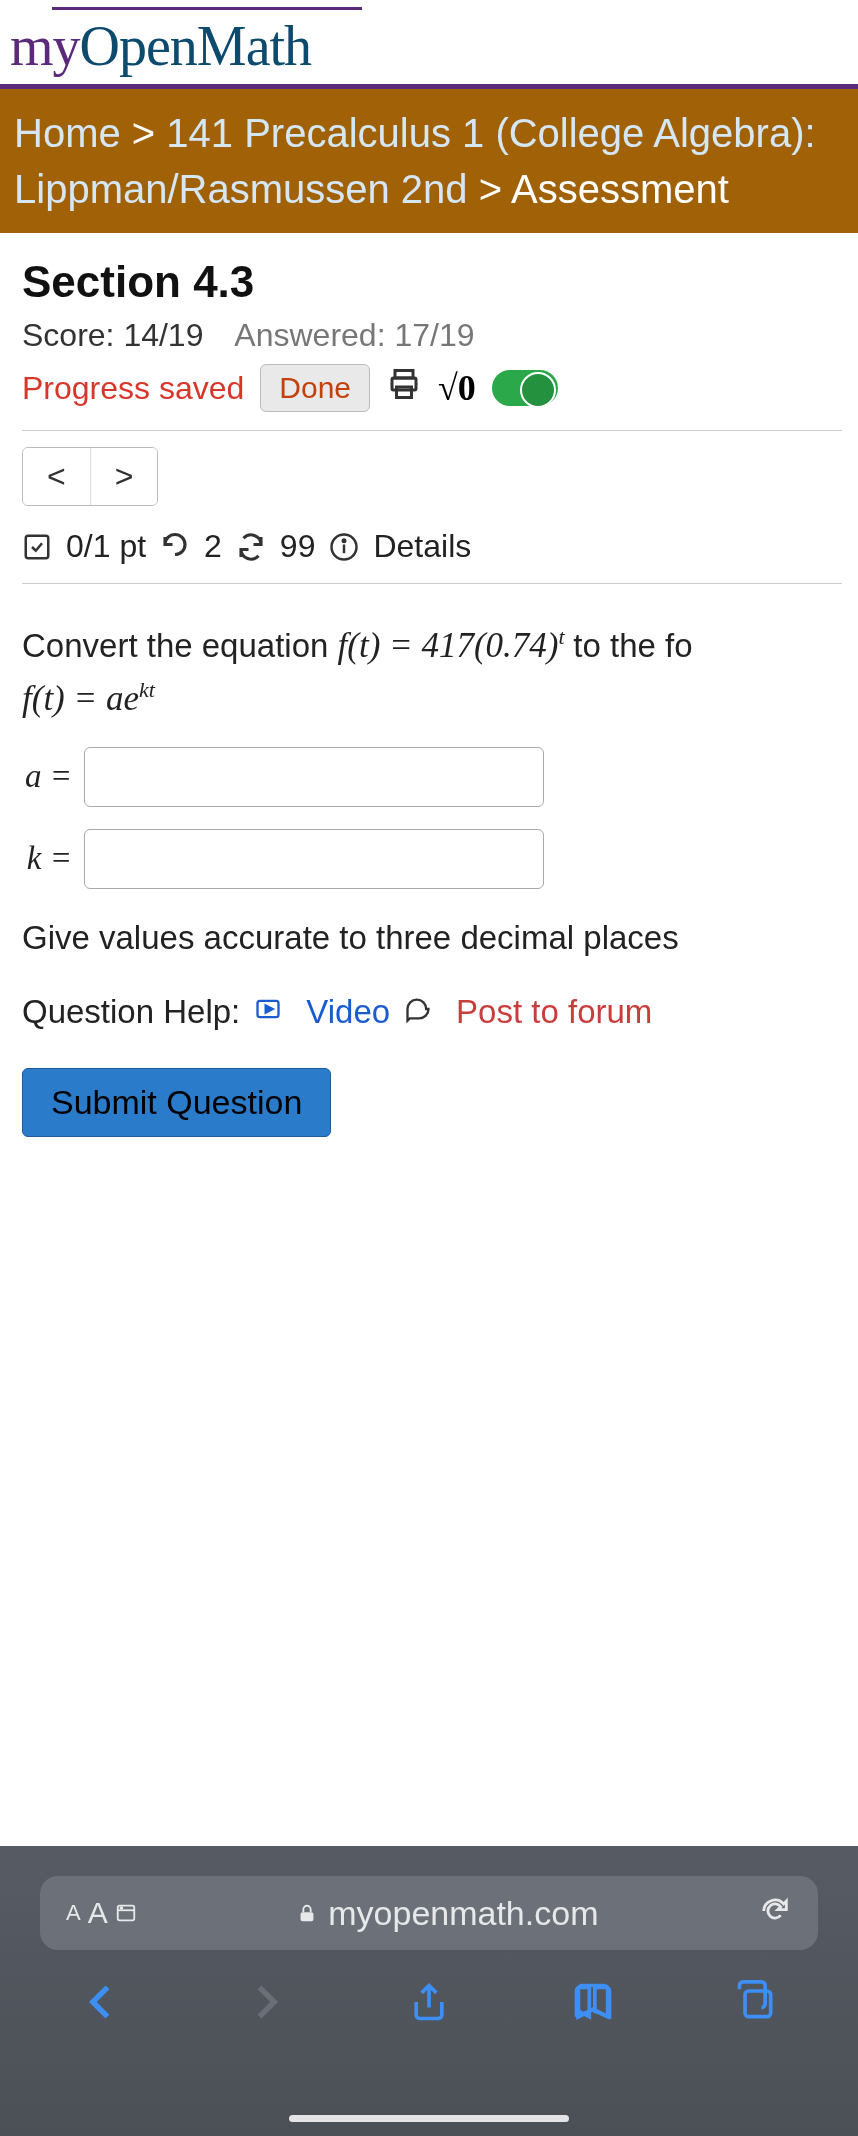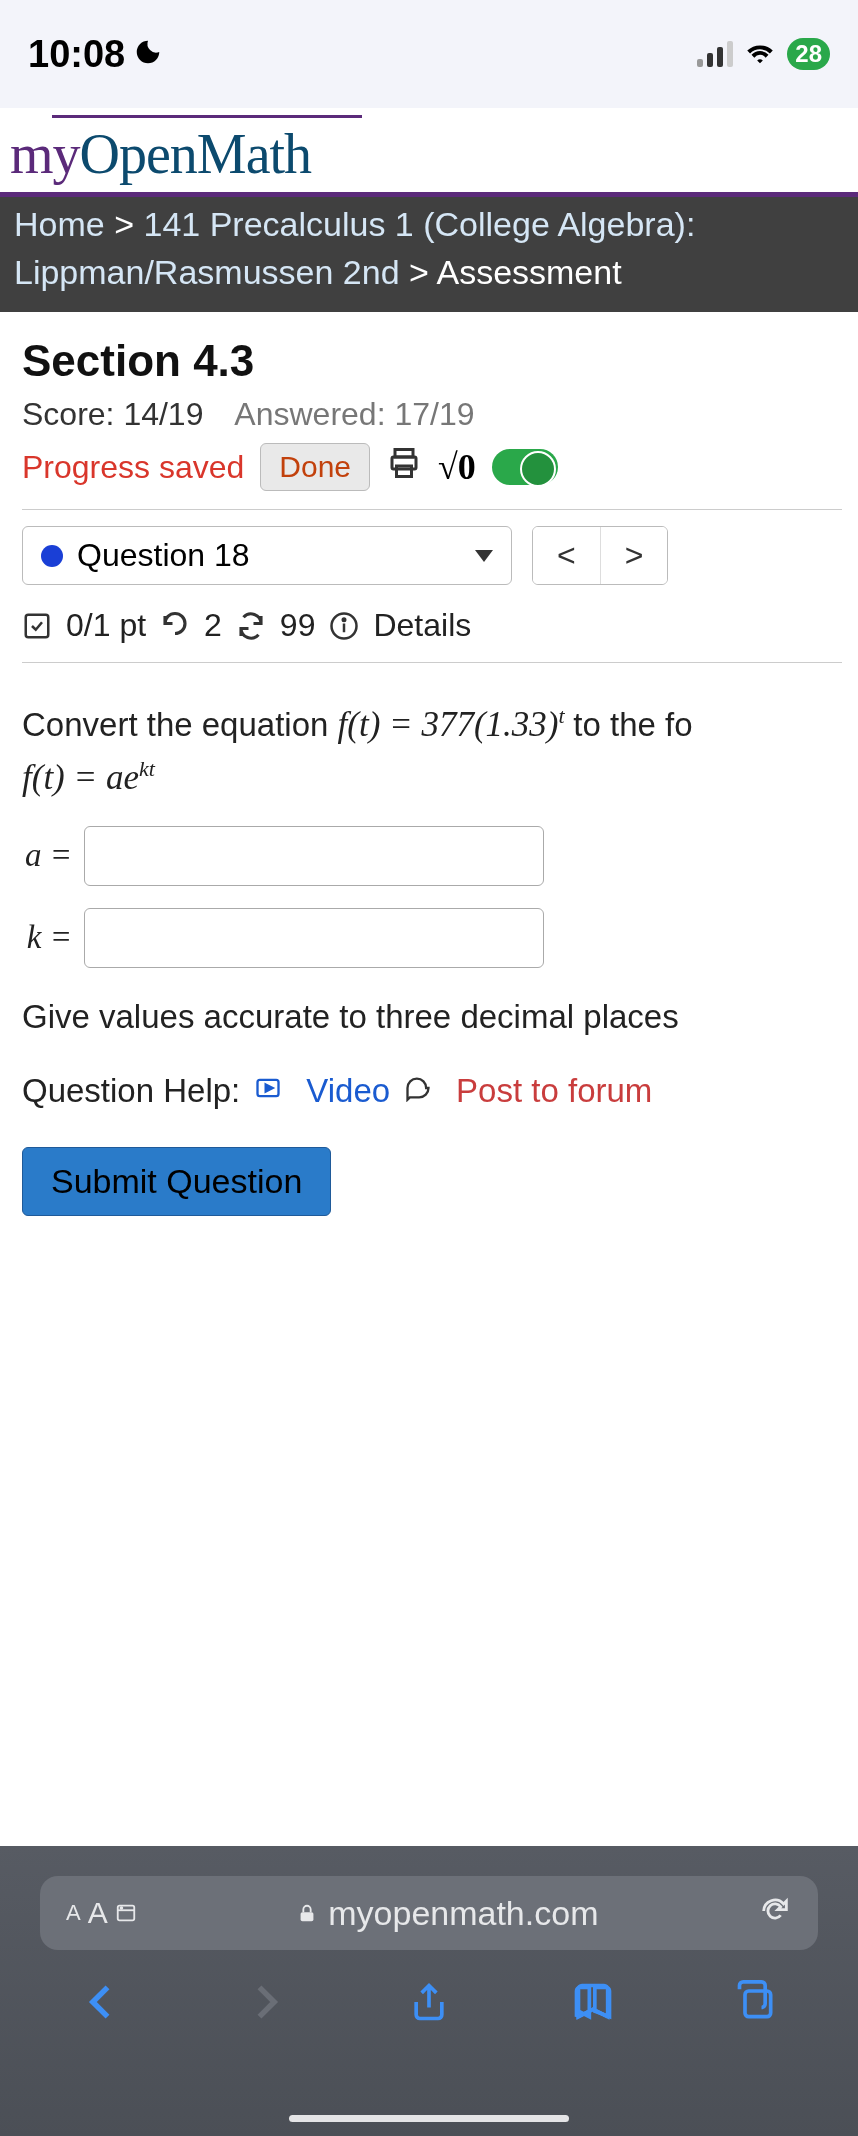--- a/index.html
+++ b/index.html
@@ -16,21 +16,21 @@
   .signal-bars span:nth-child(4){height:26px;background:#ccc;}
   .wifi-icon svg { width:34px; height:34px; }
   .battery-pill { background:#2aa84a; color:#fff; border-radius:20px; padding:2px 8px; font-size:24px; font-weight:700;}
   
   .logo-bar { background:#fff; padding: 14px 10px 6px 10px; border-bottom: 5px solid #5b2a7a; }
   .logo { font-size: 56px; font-family: Georgia, 'Times New Roman', serif; letter-spacing: -1px; }
   .logo .my { color:#5b2a7a; font-style: normal; position:relative; }
   .logo .my::before { content:""; position:absolute; top:-8px; left:42px; width:310px; height:3px; background:#5b2a7a;}
   .logo .open { color:#0c4a6e; }
   
-  .breadcrumb { background:#404040; color:#fff; padding: 4px 14px 16px 14px; font-size: 34px; line-height:1.4; }
+  .breadcrumb { background:#a16207; color:#fff; padding: 16px 14px 16px 14px; font-size: 40px; line-height:1.4; }
   .breadcrumb a { color:#d5e6f5; text-decoration:none; }
   
   .content { padding: 24px 16px 0 22px; }
   .section-title { font-size: 44px; font-weight:700; color:#111; margin-bottom:10px; }
   .score-line { font-size:32px; color:#333; margin-bottom:10px; }
   .score-line .answered { color:#777; margin-left:22px; }
   .progress-line { display:flex; align-items:center; gap:16px; font-size:32px; margin-bottom:18px;}
   .progress-saved { color:#d9362b; }
   .done-btn { background:#e9e9e9; border:1px solid #bbb; border-radius:6px; padding:6px 18px; font-size:30px; color:#c2410c; }
   .print-icon svg { width:36px; height:36px; }
@@ -80,44 +80,20 @@
   .home-indicator { position:absolute; bottom:14px; left:50%; transform:translateX(-50%); width:280px; height:7px; background:#e4e4e6; border-radius:5px;}
   
   .container { position:relative; width:858px; height:2136px; overflow:hidden;}
   .moon-icon svg{width:30px;height:30px;}
 </style>
 </head>
 <body>
 
 <div class="container">
 
-  <div class="status-bar">
-    <div class="status-time">
-      <span>10:08</span>
-      <span class="moon-icon">
-        <svg viewBox="0 0 24 24" fill="#000">
-            <path d="M12 3a9 9 0 109 9 7 7 0 01-9-9z"></path>
-          </svg>
-      </span>
-    </div>
-    <div class="status-right">
-      <div class="signal-bars">
-        <span></span>
-          <span></span>
-          <span></span>
-          <span></span>
-      </div>
-      <span class="wifi-icon">
-        <svg viewBox="0 0 24 24" fill="#000">
-            <path d="M12 20l-2-2a3 3 0 014 0zM5 13l-2-2a13 13 0 0118 0l-2 2a10 10 0 00-14 0zm3 3l-2-2a8 8 0 0112 0l-2 2a5 5 0 00-8 0z"></path>
-          </svg>
-      </span>
-      <span class="battery-pill">28</span>
-    </div>
-  </div>
 
   <div class="logo-bar">
     <div class="logo">
       <span class="my">my</span><span class="open">OpenMath</span>
     </div>
   </div>
 
   <div class="breadcrumb">
     <a href="#">Home</a>
     <span>&gt;</span>
@@ -142,27 +118,20 @@
             <rect x="7" y="14" width="10" height="7"></rect>
           </svg>
       </span>
       <span class="sqrt-symbol">√0</span>
       <div class="toggle"></div>
     </div>
 
     <hr class="divider">
 
     <div class="question-nav">
-      <div class="question-dropdown">
-        <div class="left">
-          <span class="blue-dot"></span>
-          <span>Question 18</span>
-        </div>
-        <span class="caret-down"></span>
-      </div>
       <div class="nav-arrows">
         <button>&lt;</button>
         <button>&gt;</button>
       </div>
     </div>
 
     <div class="question-meta">
       <span class="check-icon">
         <svg viewBox="0 0 24 24" fill="none" stroke="#333" stroke-width="2">
             <rect x="3" y="3" width="18" height="18" rx="2"></rect>
@@ -191,21 +160,21 @@
       </span>
       <span>Details</span>
     </div>
 
     <hr class="divider">
 
     <div class="question-body">
       <div>
         <span>Convert the equation </span>
         <span class="math">
-          <span>f(t) = 377(1.33)</span><span class="sup">t</span>
+          <span>f(t) = 417(0.74)</span><span class="sup">t</span>
         </span>
         <span> to the fo</span>
       </div>
       <div class="math">
         <span>f(t) = ae</span><span class="sup">kt</span>
       </div>
 
       <div class="input-row">
         <label>a =</label>
         <input type="text" style="">

